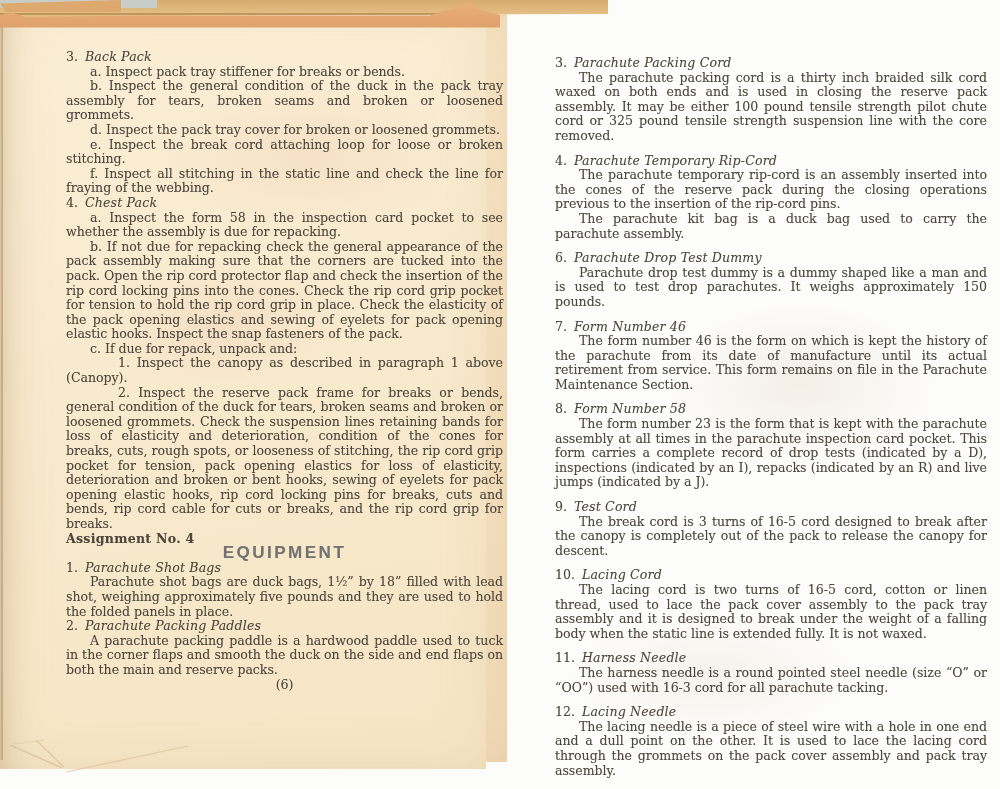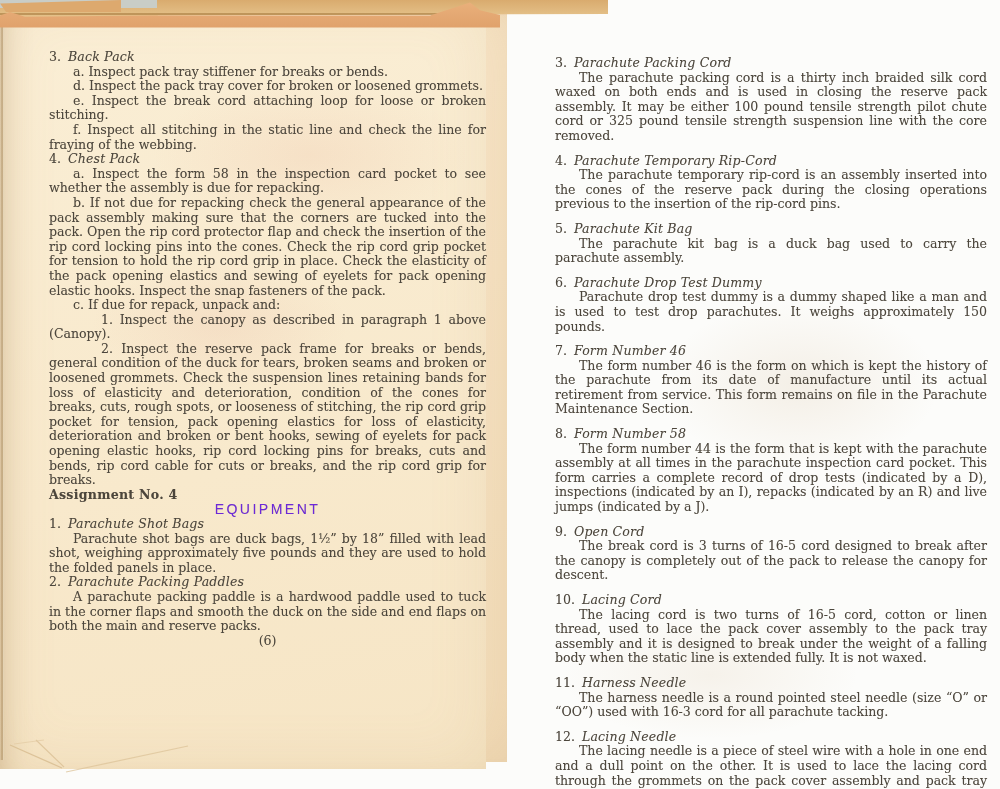--- a/index.html
+++ b/index.html
@@ -47,32 +47,32 @@
   .stain-c{left:660px;top:300px;width:280px;height:170px;
     background:radial-gradient(ellipse at center,rgba(190,150,95,.13),rgba(190,150,95,0) 70%);}
   .stain-d{left:560px;top:610px;width:300px;height:130px;
     background:radial-gradient(ellipse at center,rgba(190,150,95,.10),rgba(190,150,95,0) 70%);}
 
   .creases{position:absolute;left:0;top:688px;width:230px;height:101px;}
 
   
   .doc{font-family:"DejaVu Serif",serif;font-size:12.5px;line-height:14.6px;color:#4c463c;
        text-align:justify;text-shadow:.2px .2px 0 rgba(74,68,58,.25);}
-  .text-left{position:absolute;left:49px;top:50px;width:437px;}
+  .text-left{position:absolute;left:66px;top:50px;width:437px;}
   .text-right{position:absolute;left:555px;top:40px;width:432px;}
   .doc p{margin:0;}
   .item{text-indent:24px;}
   .sub{text-indent:52px;}
   .sh{margin-top:5px;text-indent:0;}
   .text-right .sh{margin-top:10px;}
   .shn{margin-right:7px;}
   .sht{font-style:italic;letter-spacing:.2px;}
   .assignment{font-weight:700;margin-top:24px;letter-spacing:.3px;text-indent:0;}
-  .equip{font-family:"Liberation Sans",sans-serif;font-weight:400;text-align:center;
-         letter-spacing:2.5px;font-size:14px;margin-top:5px;color:#6d28d9;text-indent:0;}
+  .equip{font-family:"Liberation Sans",sans-serif;font-weight:700;text-align:center;
+         letter-spacing:2.5px;font-size:17px;margin-top:5px;color:#737373;text-indent:0;}
   .pnum{text-align:center;margin-top:14px;text-indent:0;}
   .text-right .pnum{margin-top:10px;}
 </style>
 </head>
 <body>
 
 <div class="canvas">
 
   <div class="spine"></div>
 
@@ -94,20 +94,21 @@
   <svg class="creases" viewBox="0 0 230 101" xmlns="http://www.w3.org/2000/svg">
     <path d="M10,57 L62,80" stroke="#d9bf94" stroke-width="1.3" fill="none" opacity="0.9"></path>
     <path d="M36,52 L64,79" stroke="#d9bf94" stroke-width="1.1" fill="none" opacity="0.8"></path>
     <path d="M14,56 L44,52" stroke="#e2cba2" stroke-width="1" fill="none" opacity="0.7"></path>
     <path d="M66,84 L188,58" stroke="#dcc398" stroke-width="1.2" fill="none" opacity="0.75"></path>
   </svg>
 
   <div class="doc text-left">
     <p class="sh" style="margin-top:0"><span class="shn">3.</span><span class="sht">Back Pack</span></p>
     <p class="item">a. Inspect pack tray stiffener for breaks or bends.</p>
+    <p class="item">b. Inspect the general condition of the duck in the pack tray assembly for tears, broken seams and broken or loosened grommets.</p>
     <p class="item">d. Inspect the pack tray cover for broken or loosened grommets.</p>
     <p class="item">e. Inspect the break cord attaching loop for loose or broken stitching.</p>
     <p class="item">f. Inspect all stitching in the static line and check the line for fraying of the webbing.</p>
 
     <p class="sh"><span class="shn">4.</span><span class="sht">Chest Pack</span></p>
     <p class="item">a. Inspect the form 58 in the inspection card pocket to see whether the assembly is due for repacking.</p>
     <p class="item">b. If not due for repacking check the general appearance of the pack assembly making sure that the corners are tucked into the pack. Open the rip cord protector flap and check the insertion of the rip cord locking pins into the cones. Check the rip cord grip pocket for tension to hold the rip cord grip in place. Check the elasticity of the pack opening elastics and sewing of eyelets for pack opening elastic hooks. Inspect the snap fasteners of the pack.</p>
     <p class="item">c. If due for repack, unpack and:</p>
     <p class="sub">1. Inspect the canopy as described in paragraph 1 above (Canopy).</p>
     <p class="sub">2. Inspect the reserve pack frame for breaks or bends, general condition of the duck for tears, broken seams and broken or loosened grommets. Check the suspension lines retaining bands for loss of elasticity and deterioration, condition of the cones for breaks, cuts, rough spots, or looseness of stitching, the rip cord grip pocket for tension, pack opening elastics for loss of elasticity, deterioration and broken or bent hooks, sewing of eyelets for pack opening elastic hooks, rip cord locking pins for breaks, cuts and bends, rip cord cable for cuts or breaks, and the rip cord grip for breaks.</p>
@@ -123,33 +124,32 @@
     <p class="pnum">(6)</p>
   </div>
 
   <div class="doc text-right">
     <p class="sh" style="margin-top:16px"><span class="shn">3.</span><span class="sht">Parachute Packing Cord</span></p>
     <p class="item">The parachute packing cord is a thirty inch braided silk cord waxed on both ends and is used in closing the reserve pack assembly. It may be either 100 pound tensile strength pilot chute cord or 325 pound tensile strength suspension line with the core removed.</p>
 
     <p class="sh"><span class="shn">4.</span><span class="sht">Parachute Temporary Rip-Cord</span></p>
     <p class="item">The parachute temporary rip-cord is an assembly inserted into the cones of the reserve pack during the closing operations previous to the insertion of the rip-cord pins.</p>
 
-    <p class="sh"><span class="shn">5.</span><span class="sht">Parachute Kit Bag</span></p>
     <p class="item">The parachute kit bag is a duck bag used to carry the parachute assembly.</p>
 
     <p class="sh"><span class="shn">6.</span><span class="sht">Parachute Drop Test Dummy</span></p>
     <p class="item">Parachute drop test dummy is a dummy shaped like a man and is used to test drop parachutes. It weighs approximately 150 pounds.</p>
 
     <p class="sh"><span class="shn">7.</span><span class="sht">Form Number 46</span></p>
     <p class="item">The form number 46 is the form on which is kept the history of the parachute from its date of manufacture until its actual retirement from service. This form remains on file in the Parachute Maintenance Section.</p>
 
     <p class="sh"><span class="shn">8.</span><span class="sht">Form Number 58</span></p>
-    <p class="item">The form number 44 is the form that is kept with the parachute assembly at all times in the parachute inspection card pocket. This form carries a complete record of drop tests (indicated by a D), inspections (indicated by an I), repacks (indicated by an R) and live jumps (indicated by a J).</p>
+    <p class="item">The form number 23 is the form that is kept with the parachute assembly at all times in the parachute inspection card pocket. This form carries a complete record of drop tests (indicated by a D), inspections (indicated by an I), repacks (indicated by an R) and live jumps (indicated by a J).</p>
 
-    <p class="sh"><span class="shn">9.</span><span class="sht">Open Cord</span></p>
+    <p class="sh"><span class="shn">9.</span><span class="sht">Test Cord</span></p>
     <p class="item">The break cord is 3 turns of 16-5 cord designed to break after the canopy is completely out of the pack to release the canopy for descent.</p>
 
     <p class="sh"><span class="shn">10.</span><span class="sht">Lacing Cord</span></p>
     <p class="item">The lacing cord is two turns of 16-5 cord, cotton or linen thread, used to lace the pack cover assembly to the pack tray assembly and it is designed to break under the weight of a falling body when the static line is extended fully. It is not waxed.</p>
 
     <p class="sh"><span class="shn">11.</span><span class="sht">Harness Needle</span></p>
     <p class="item">The harness needle is a round pointed steel needle (size “O” or “OO”) used with 16-3 cord for all parachute tacking.</p>
 
     <p class="sh"><span class="shn">12.</span><span class="sht">Lacing Needle</span></p>
     <p class="item">The lacing needle is a piece of steel wire with a hole in one end and a dull point on the other. It is used to lace the lacing cord through the grommets on the pack cover assembly and pack tray assembly.</p>

